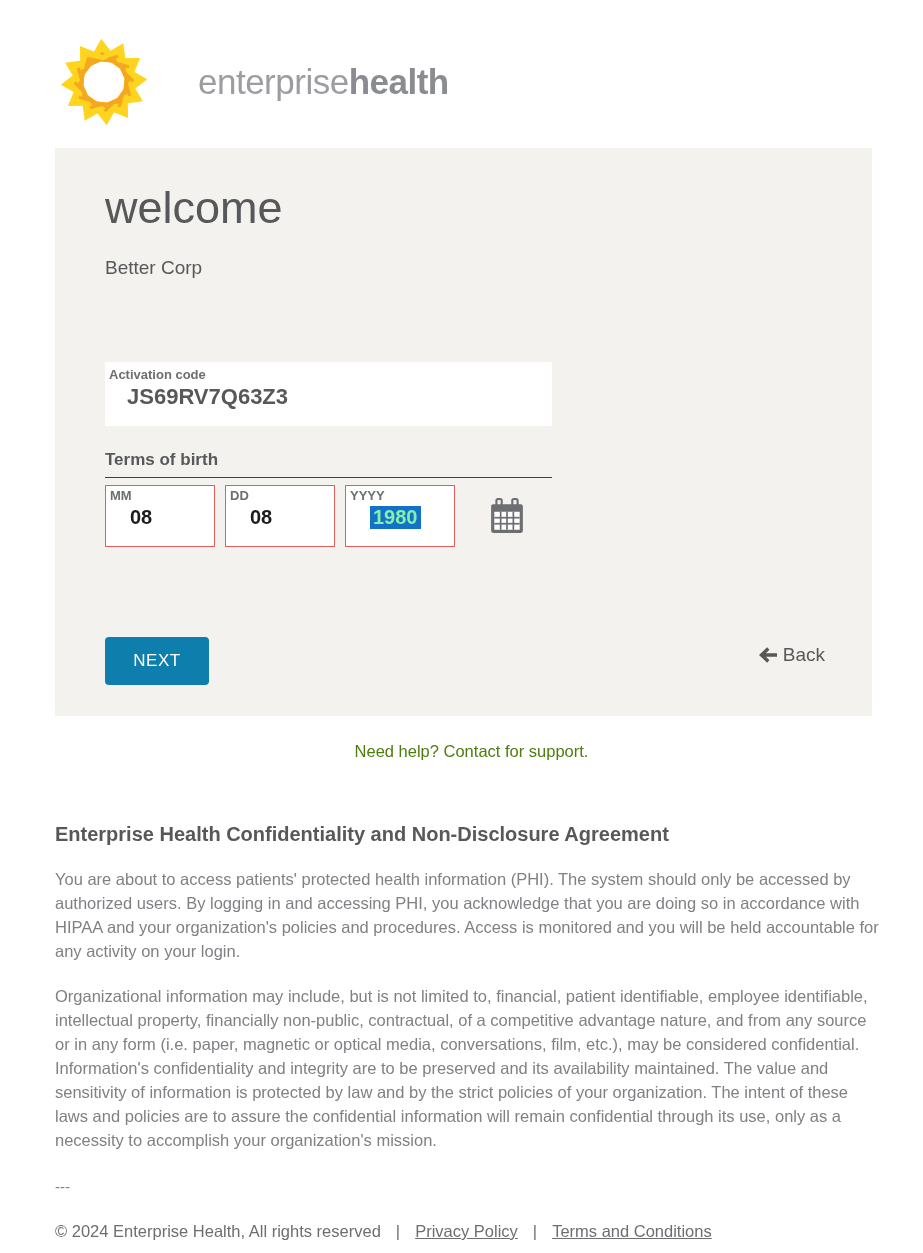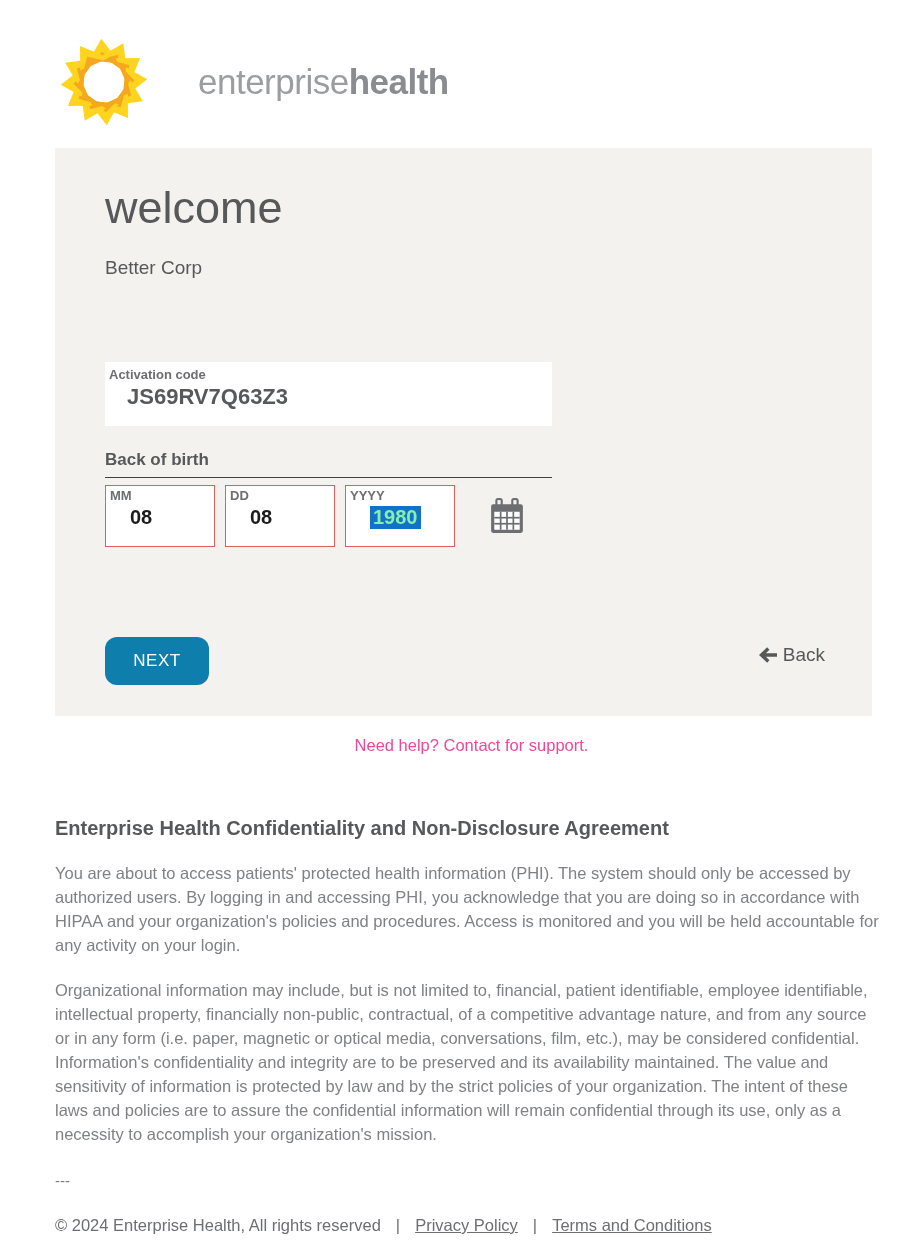--- a/index.html
+++ b/index.html
@@ -89,38 +89,38 @@
     margin-left: 34px;
     width: 36px; height: 40px;
     background: transparent; border: none; padding: 0; cursor: pointer;
   }
 
   .next-btn {
     display: block;
     margin-top: 90px;
     width: 104px; height: 48px;
     background: #0e7fad; color: #ffffff;
-    border: none; border-radius: 12px;
+    border: none; border-radius: 4px;
     font-family: "Liberation Sans", sans-serif;
     font-size: 17px; letter-spacing: 0.5px;
     cursor: pointer;
   }
   .back-link {
     position: absolute; right: 47px; top: 496px;
     display: flex; align-items: center;
     font-size: 19px; color: #57585a;
     text-decoration: none; cursor: pointer;
   }
   .back-link svg { margin-right: 6px; }
 
   
   .help-line {
-    margin-top: 20px;
+    margin-top: 26px;
     text-align: center;
-    font-size: 16.5px; color: #ec4899; padding-left: 20px;
+    font-size: 16.5px; color: #4d7c0f; padding-left: 20px;
   }
 
   
   .agreement { margin: 62px 44px 0 55px; }
   .agreement h3 {
     margin: 0; font-size: 20px; font-weight: 700; color: #57585a;
   }
   .agreement p {
     margin: 21px 0 0 0;
     font-size: 16.5px; line-height: 24px; color: #7f8184;
@@ -173,21 +173,21 @@
 
 <div class="card">
   <h1 class="welcome">welcome</h1>
   <div class="company">Better Corp</div>
 
   <div class="activation">
     <div class="label">Activation code</div>
     <div class="value">JS69RV7Q63Z3</div>
   </div>
 
-  <div class="dob-head">Back of birth</div>
+  <div class="dob-head">Terms of birth</div>
 
   <div class="dob-row">
     <div class="dob-field">
       <div class="label">MM</div>
       <span class="value">08</span>
     </div>
     <div class="dob-field">
       <div class="label">DD</div>
       <span class="value">08</span>
     </div>

